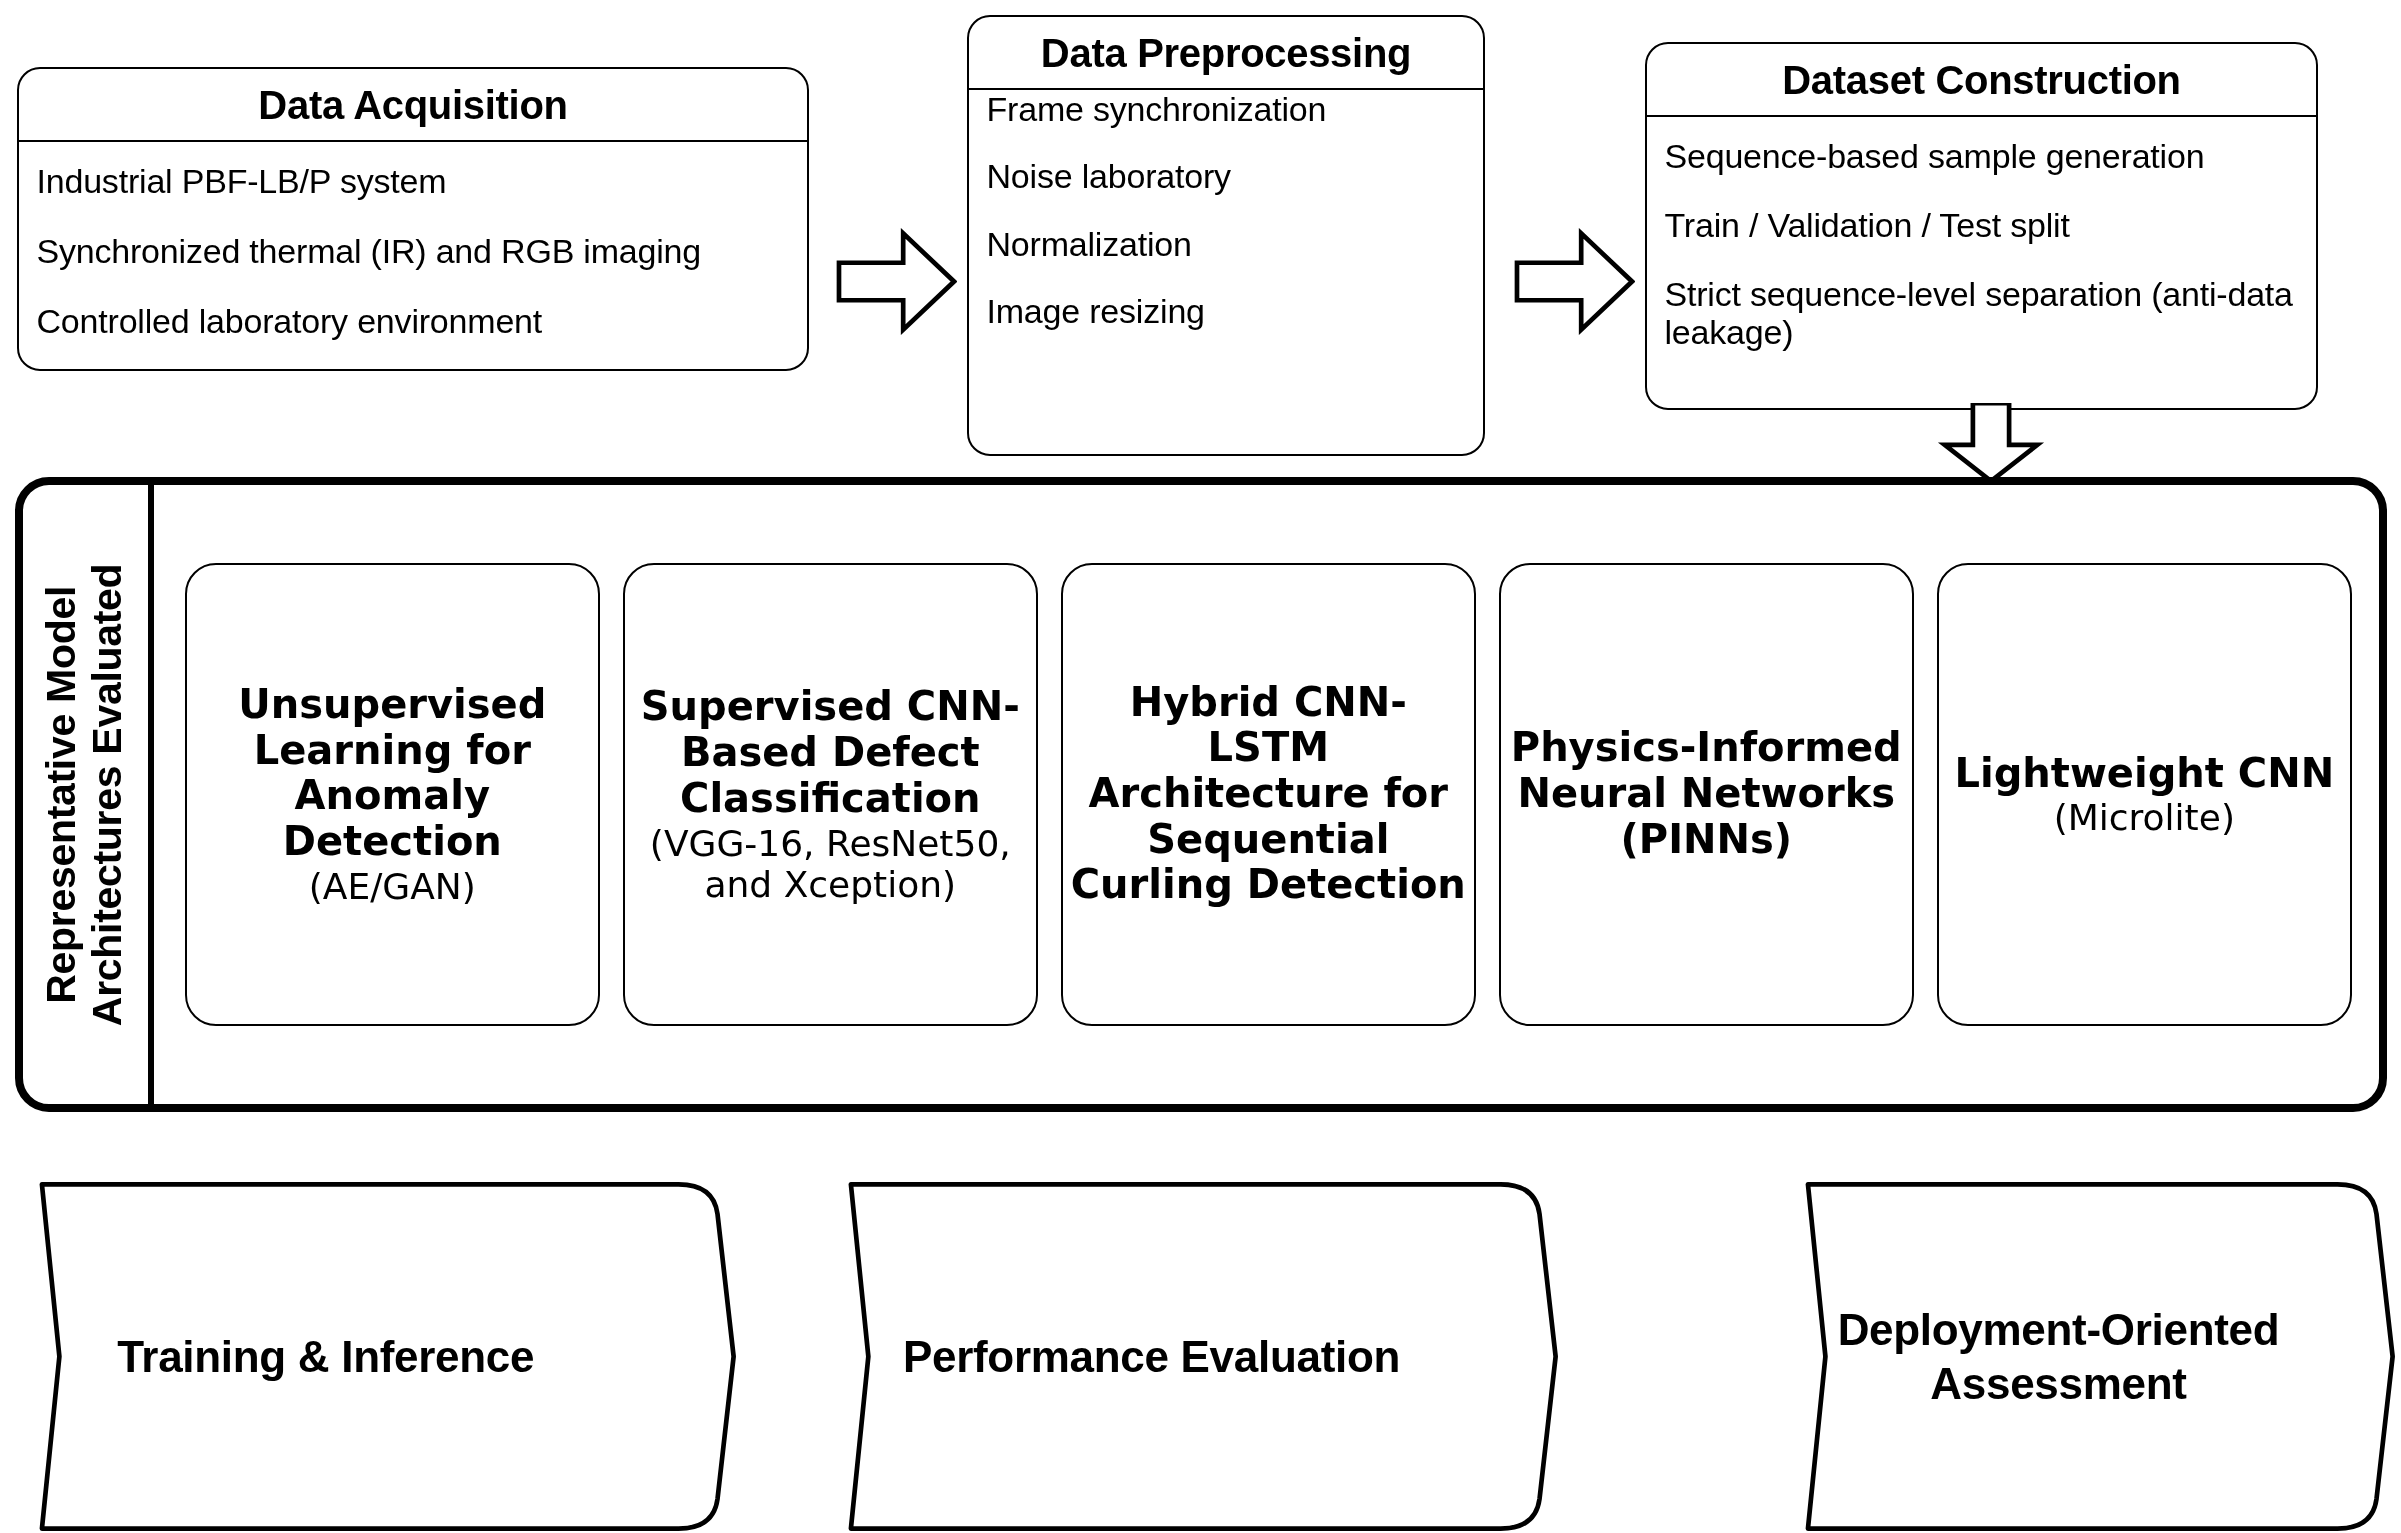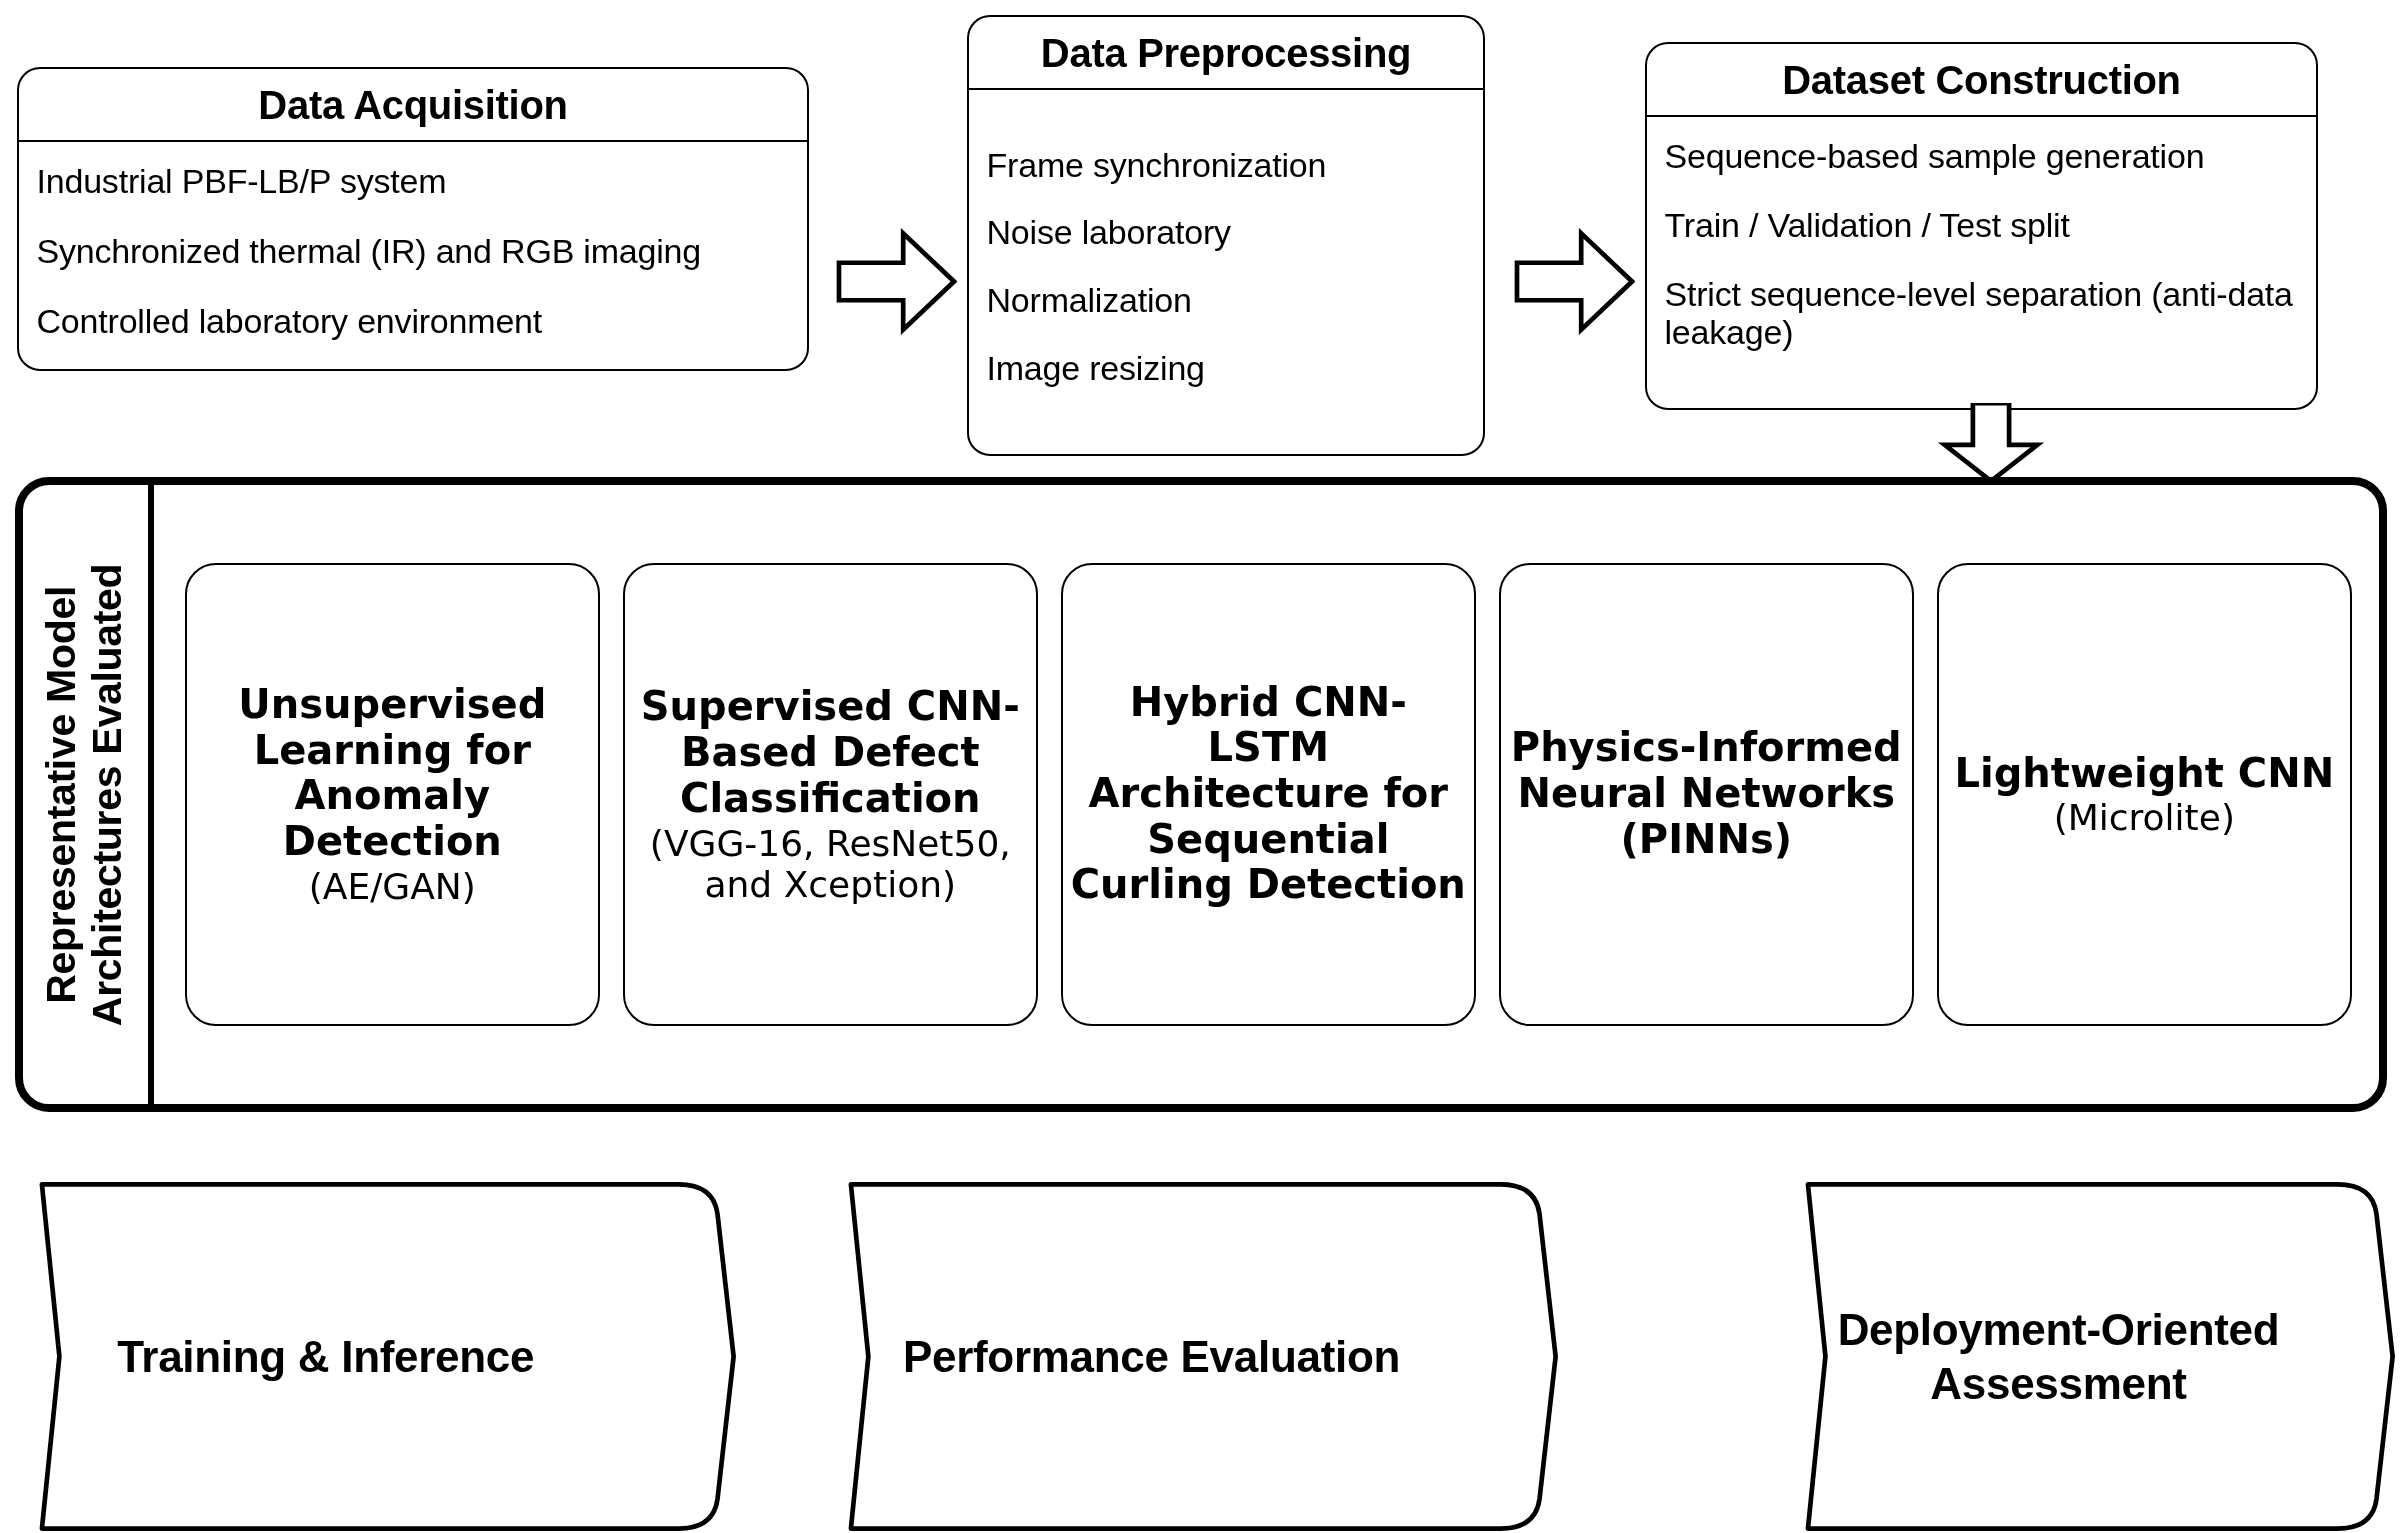--- a/index.html
+++ b/index.html
@@ -47,21 +47,21 @@
     line-height: 1.12;
     margin-bottom: 32px;
     letter-spacing: -0.2px;
   }
   .stage-item:last-child { margin-bottom: 0; }
 
   #box-acq  { left: 17px;  top: 67px; width: 792px; height: 304px; }
   #box-pre  { left: 967px; top: 14.8px; width: 518px;  height: 441px; }
   #box-ds   { left: 1645px; top: 42px; width: 673px; height: 368px; }
 
-  #box-pre .stage-body  { padding-top: 32px; justify-content: center; }
+  #box-pre .stage-body  { padding-top: 0; }
   #box-pre .stage-item  { margin-bottom: 29.5px; }
   #box-ds  .stage-item  { margin-bottom: 31px; }
 
   
   .arrow-right, .arrow-down {
     position: absolute;
   }
 
   
   #models-container {

